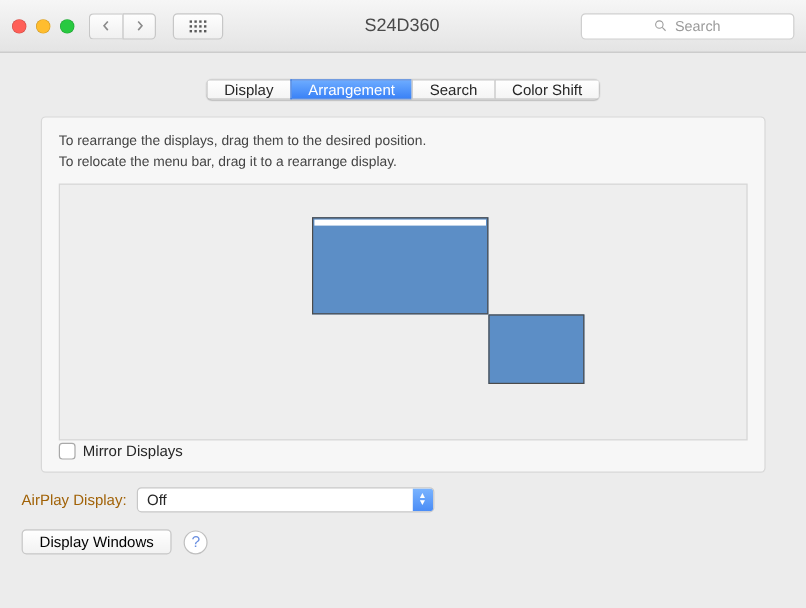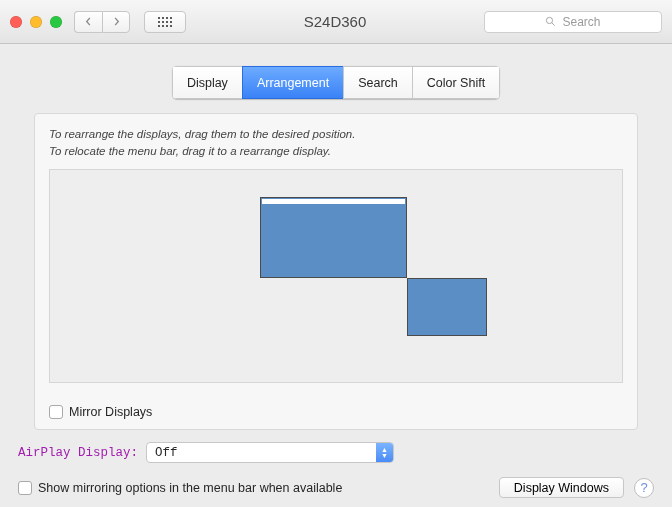--- a/index.html
+++ b/index.html
@@ -25,40 +25,40 @@
 
 .title { flex: 1; text-align: center; font-size: 15px; color: #4a4a4a; }
 
 .search { width: 178px; height: 22px; border: 1px solid #cfcfcf; border-radius: 4px; background: #fff; display: flex; align-items: center; justify-content: center; gap: 6px; color: #9b9b9b; font-size: 12px; }
 .search svg { width: 11px; height: 11px; }
 
 .content { padding: 18px 18px 12px 18px; }
 
 .tabs { display: flex; justify-content: center; margin-top: 4px; }
 .tabbar { display: flex; border-radius: 5px; overflow: hidden; box-shadow: 0 0.5px 1px rgba(0,0,0,0.2); }
-.tabbar button { height: 33px; padding: 0 14px; font-size: 12.5px; background: linear-gradient(#ffffff,#f4f4f4); border: 1px solid #c7c7c7; border-right: none; color: #262626; }
+.tabbar button { height: 17px; padding: 0 14px; font-size: 12.5px; background: linear-gradient(#ffffff,#f4f4f4); border: 1px solid #c7c7c7; border-right: none; color: #262626; }
 .tabbar button:last-child { border-right: 1px solid #c7c7c7; }
 .tabbar button.sel { background: linear-gradient(#6cabff,#3a82f7); color: #fff; border-color: #2a6fe0; text-align: center; }
 
 .pane { margin: 14px 16px 0 16px; border: 1px solid #d8d8d8; border-radius: 4px; background: #f7f7f7; padding: 12px 14px 10px 14px; }
-.instr { font-size: 11.5px; color: #444; line-height: 1.45; font-style: italic; }
+.instr { font-size: 11.5px; color: #444; line-height: 1.45; }
 .arena { margin-top: 10px; height: 214px; background: #eeeeee; border: 1px solid #d6d6d6; position: relative; }
 .disp { position: absolute; background: #5c8ec6; border: 1px solid #4b4b4b; cursor: move; }
 .disp .menubar { position: absolute; top: 1px; left: 1px; right: 1px; height: 5px; background: #ffffff; }
 
 .ck { display: flex; align-items: center; gap: 6px; font-size: 12.5px; color: #262626; }
 .ck input { width: 14px; height: 14px; appearance: none; border: 1px solid #a9a9a9; border-radius: 3px; background: #fff; }
-.mirror-row { margin-top: 22px; }
+.mirror-row { margin-top: 2px; }
 
 .footer { padding: 0 18px 14px 18px; }
 .row { display: flex; align-items: center; gap: 8px; }
-.lbl { font-size: 12.5px; color: #a21caf; font-family: Liberation Mono, monospace; }
+.lbl { font-size: 12.5px; color: #a16207; }
 
 .select { display: flex; align-items: center; height: 21px; width: 248px; background: #fff; border: 1px solid #c7c7c7; border-radius: 4px; overflow: hidden; }
-.select .val { flex: 1; padding: 0 8px; font-size: 12.5px; color: #262626; font-family: Liberation Mono, monospace; }
+.select .val { flex: 1; padding: 0 8px; font-size: 12.5px; color: #262626; }
 .select .arrows { width: 17px; height: 100%; background: linear-gradient(#7ab4ff,#4a8cf6); display: flex; flex-direction: column; align-items: center; justify-content: center; color: #fff; font-size: 7px; line-height: 6px; }
 
 .foot2 { display: flex; align-items: center; justify-content: space-between; margin-top: 14px; }
 .btn { height: 21px; padding: 0 14px; font-size: 12.5px; border-radius: 4px; background: linear-gradient(#ffffff,#f2f2f2); border: 1px solid #c7c7c7; }
 .help { width: 20px; height: 20px; border-radius: 50%; border: 1px solid #bfbfbf; background: #fff; display: flex; align-items: center; justify-content: center; color: #6a8fe0; font-size: 13px; }
 .right-group { display: flex; align-items: center; gap: 10px; }
 </style>
 </head>
 <body>
 
@@ -141,24 +141,20 @@
       <span class="lbl">AirPlay Display:</span>
       <div class="select">
         <span class="val">Off</span>
         <span class="arrows">
           <span>▲</span>
             <span>▼</span>
         </span>
       </div>
     </div>
     <div class="foot2">
-      <label class="ck">
-        <input type="checkbox" style="">
-        <span>Show mirroring options in the menu bar when available</span>
-      </label>
       <div class="right-group">
         <button class="btn">Display Windows</button>
         <div class="help">?</div>
       </div>
     </div>
   </div>
 
 </div>
 
 </body></html>

